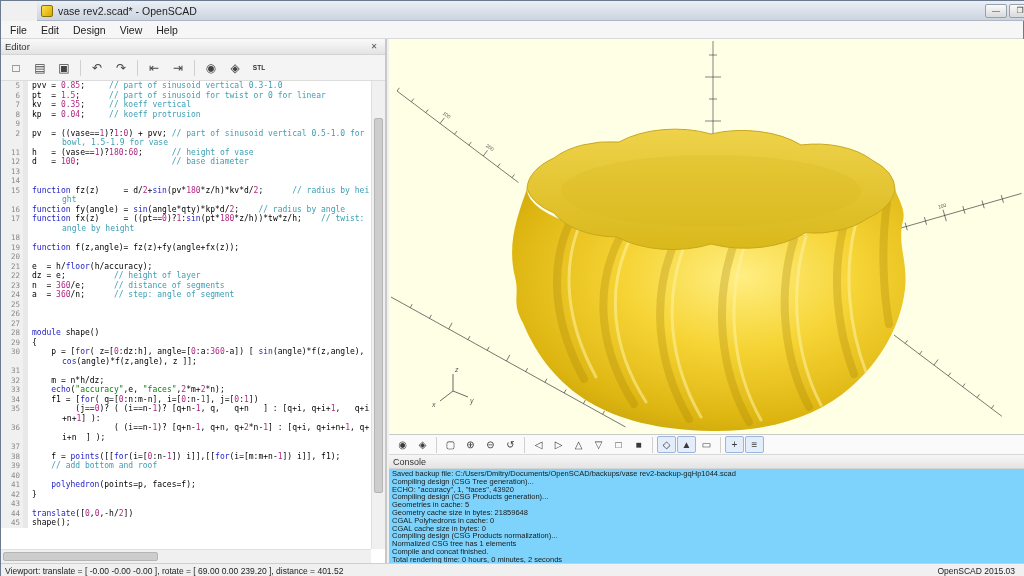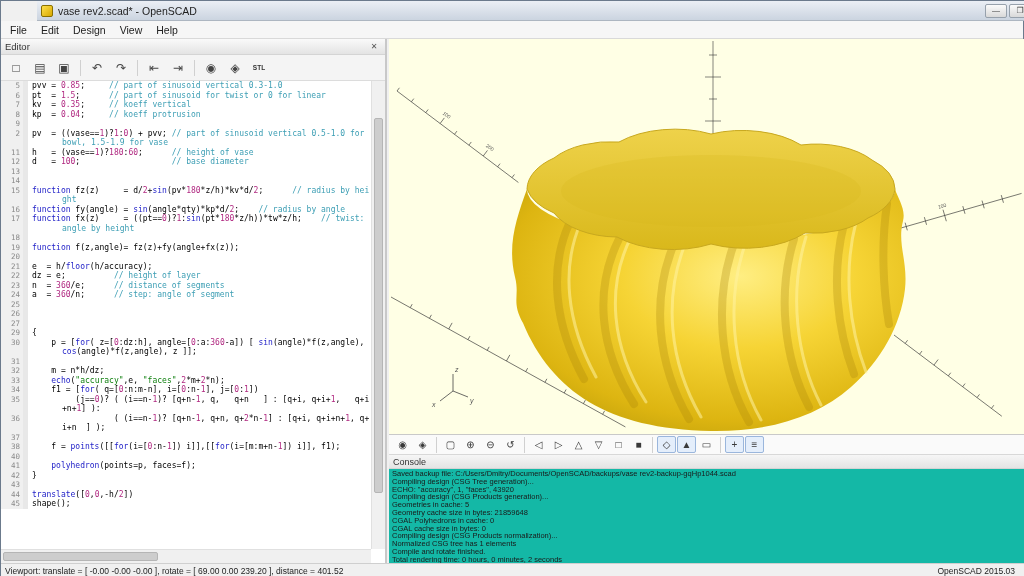--- a/index.html
+++ b/index.html
@@ -61,21 +61,21 @@
   .viewport { position:absolute; left:0; top:0; width:636px; height:396px; background:#FFFFE5; border-bottom:1px solid #C9C9C9; }
   .view-toolbar { position:absolute; left:0; top:396px; width:636px; height:20px; background:#FAFAFA;
     border-bottom:1px solid #D8D8D8; display:flex; align-items:center; padding-left:4px; gap:1px; }
   .vt-btn { width:19px; height:17px; border:1px solid transparent; background:transparent; font-size:10px; color:#3A3A3A;
     display:flex; align-items:center; justify-content:center; }
   .vt-btn.pressed { border:1px solid #9AB6DC; background:#E4EEFB; border-radius:2px; }
 
   .console-header { position:absolute; left:0; top:416px; width:636px; height:14px; background:linear-gradient(#F6F6F6,#E4E4E4);
     border-bottom:1px solid #D4D4D4; display:flex; align-items:center; padding:0 4px; }
   .console-title { font-size:9px; color:#333; }
-  .console-log { position:absolute; left:0; top:430px; width:636px; height:94px; background:#14b8a6; overflow:hidden; padding:1px 3px; }
+  .console-log { position:absolute; left:0; top:430px; width:636px; height:94px; background:#7dd3fc; overflow:hidden; padding:1px 3px; }
   .console-line { font-size:7.5px; line-height:7.8px; color:#1A1A1A; white-space:nowrap; }
 
   
   .statusbar { position:absolute; left:0; top:562px; width:1024px; height:14px; background:#F0F0F0;
     border-top:1px solid #CFCFCF; display:flex; align-items:center; padding:0 4px;gap:24px; }
   .status-left { font-size:8.5px; color:#222; flex:1; }
   .status-right { font-size:8.5px; color:#222; padding-right:6px; }
 </style>
 </head>
 <body>
@@ -252,20 +252,25 @@
             <span class="gut">26</span>
             <span class="fold"></span>
             <span class="ctext">&nbsp;</span>
           </div>
           <div class="crow">
             <span class="gut">27</span>
             <span class="fold"></span>
             <span class="ctext">&nbsp;</span>
           </div>
           <div class="crow">
+            <span class="gut">28</span>
+            <span class="fold"></span>
+            <span class="ctext"><span class="tok-kw">module</span> shape()</span>
+          </div>
+          <div class="crow">
             <span class="gut">29</span>
             <span class="fold"></span>
             <span class="ctext">{</span>
           </div>
           <div class="crow">
             <span class="gut">30</span>
             <span class="fold"></span>
             <span class="ctext">    p = [<span class="tok-kw">for</span>( z=[<span class="tok-num">0</span>:dz:h], angle=[<span class="tok-num">0</span>:a:<span class="tok-num">360</span>-a]) [ <span class="tok-kw">sin</span>(angle)*f(z,angle), <span class="tok-kw">cos</span>(angle)*f(z,angle), z ]];</span>
           </div>
           <div class="crow">
@@ -300,20 +305,25 @@
           </div>
           <div class="crow">
             <span class="gut">37</span>
             <span class="fold"></span>
             <span class="ctext">&nbsp;</span>
           </div>
           <div class="crow">
             <span class="gut">38</span>
             <span class="fold"></span>
             <span class="ctext">    f = <span class="tok-kw">points</span>([[<span class="tok-kw">for</span>(i=[<span class="tok-num">0</span>:n-<span class="tok-num">1</span>]) i]],[[<span class="tok-kw">for</span>(i=[m:m+n-<span class="tok-num">1</span>]) i]], f1);</span>
+          </div>
+          <div class="crow">
+            <span class="gut">39</span>
+            <span class="fold"></span>
+            <span class="ctext">    <span class="tok-com">// add bottom and roof</span></span>
           </div>
           <div class="crow">
             <span class="gut">40</span>
             <span class="fold"></span>
             <span class="ctext">&nbsp;</span>
           </div>
           <div class="crow">
             <span class="gut">41</span>
             <span class="fold"></span>
             <span class="ctext">    <span class="tok-kw">polyhedron</span>(points=p, faces=f);</span>
@@ -540,21 +550,21 @@
           <div class="console-line">Saved backup file: C:/Users/Dmitry/Documents/OpenSCAD/backups/vase rev2-backup-gqHp1044.scad</div>
           <div class="console-line">Compiling design (CSG Tree generation)...</div>
           <div class="console-line">ECHO: "accuracy", 1, "faces", 43920</div>
           <div class="console-line">Compiling design (CSG Products generation)...</div>
           <div class="console-line">Geometries in cache: 5</div>
           <div class="console-line">Geometry cache size in bytes: 21859648</div>
           <div class="console-line">CGAL Polyhedrons in cache: 0</div>
           <div class="console-line">CGAL cache size in bytes: 0</div>
           <div class="console-line">Compiling design (CSG Products normalization)...</div>
           <div class="console-line">Normalized CSG tree has 1 elements</div>
-          <div class="console-line">Compile and rotate finished.</div>
+          <div class="console-line">Compile and concat finished.</div>
           <div class="console-line">Total rendering time: 0 hours, 0 minutes, 2 seconds</div>
         </div>
     </div>
   </div>
 
   <div class="statusbar">
     <span class="status-left">Viewport: translate = [ -0.00 -0.00 -0.00 ], rotate = [ 69.00 0.00 239.20 ], distance = 401.52</span>
     <span class="status-right">OpenSCAD 2015.03</span>
   </div>
 </div>

